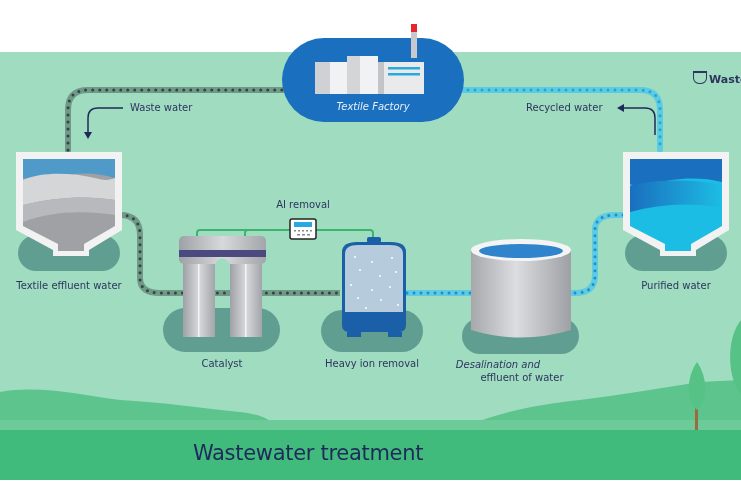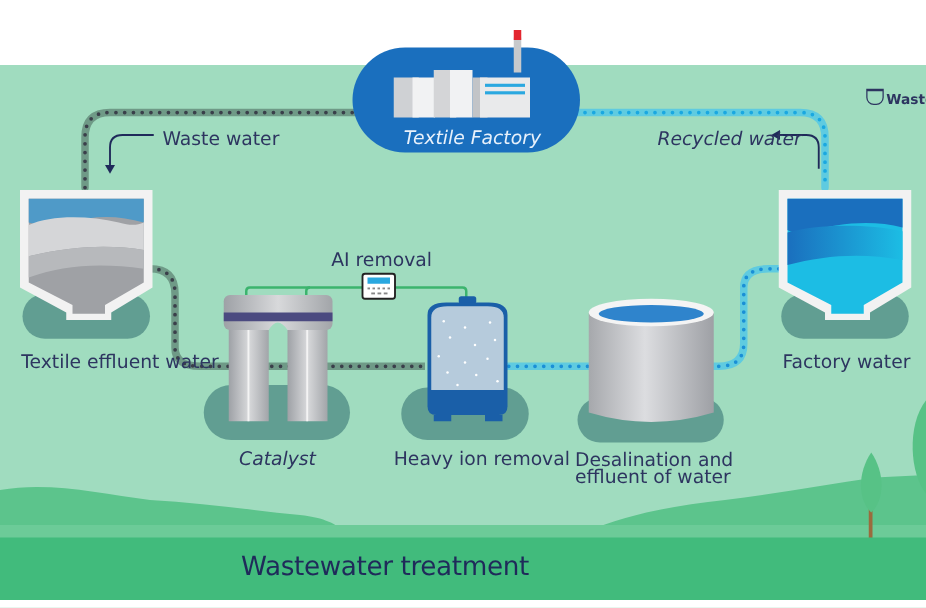--- a/index.html
+++ b/index.html
@@ -1,20 +1,20 @@
 <!DOCTYPE html>
 <html><head>
 <meta charset="utf-8">
 <style>
   html,body{margin:0;padding:0;background:#ffffff;}
   body{width:741px;height:486px;position:relative;overflow:hidden;font-family:"DejaVu Sans",sans-serif;}
   .bg{position:absolute;left:0;top:52px;width:741px;height:380px;background:#a0dcbf;}
   .band{position:absolute;left:0;top:430px;width:741px;height:50px;background:#41bb7c;}
   .band-title{position:absolute;left:0;width:616px;top:441px;text-align:center;font-size:21px;color:#1f2a5a;font-family:"DejaVu Sans",sans-serif;letter-spacing:-0.3px;}
-  .lbl{position:absolute;font-size:15px;color:#2d3560;white-space:nowrap;text-align:center;}
+  .lbl{position:absolute;font-size:10px;color:#2d3560;white-space:nowrap;text-align:center;}
   svg.scene{position:absolute;left:0;top:0;}
   .logo{position:absolute;left:693px;top:71px;font-size:11px;color:#2d3560;font-weight:bold;white-space:nowrap;}
 </style>
 </head>
 <body>
 
 <div class="bg"></div>
 
 <svg class="scene" width="741" height="486" viewBox="0 0 741 486">
   <defs>
@@ -155,27 +155,27 @@
   <g>
     <rect x="462" y="318" width="117" height="36" rx="18" fill="#619e92"></rect>
     <path d="M471,250 L571,250 L571,330 Q521,345 471,330 Z" fill="url(#cyl)"></path>
     <ellipse cx="521" cy="250" rx="50" ry="11" fill="#f4f4f4"></ellipse>
     <ellipse cx="521" cy="251" rx="42" ry="7" fill="#2f84cc"></ellipse>
   </g>
 </svg>
 
 <div class="lbl" style="left:323px;top:101px;width:100px;color:#e8f1fb;font-style:italic;">Textile Factory</div>
 <div class="lbl" style="left:130px;top:102px;">Waste water</div>
-<div class="lbl" style="left:526px;top:102px;font-style:italic;">Recycled water</div>
-<div class="lbl" style="left:17px;top:280px;width:138px;">Textile effluent water</div>
+<div class="lbl" style="left:526px;top:102px;">Recycled water</div>
+<div class="lbl" style="left:0px;top:280px;width:138px;">Textile effluent water</div>
 <div class="lbl" style="left:265px;top:199px;width:76px;">AI removal</div>
-<div class="lbl" style="left:172px;top:358px;width:100px;font-style:italic;">Catalyst</div>
+<div class="lbl" style="left:172px;top:358px;width:100px;">Catalyst</div>
 <div class="lbl" style="left:315px;top:358px;width:114px;">Heavy ion removal</div>
-<div class="lbl" style="left:460px;top:359px;width:124px;">Desalination and</div>
+<div class="lbl" style="left:436px;top:359px;width:124px;font-style:italic;">Desalination and</div>
 <div class="lbl" style="left:460px;top:372px;width:124px;">effluent of water</div>
-<div class="lbl" style="left:626px;top:280px;width:100px;">Factory water</div>
+<div class="lbl" style="left:626px;top:280px;width:100px;">Purified water</div>
 
 <div class="logo">
   <span style="display:inline-block;width:12px;height:10px;border:1.5px solid #2d3560;border-top-width:2px;border-radius:0 0 6px 6px;vertical-align:-1px;margin-right:2px;"></span><span>Waste</span>
 </div>
 
 <div class="band"></div>
 <div class="band-title">Wastewater treatment</div>
 
 </body></html>

